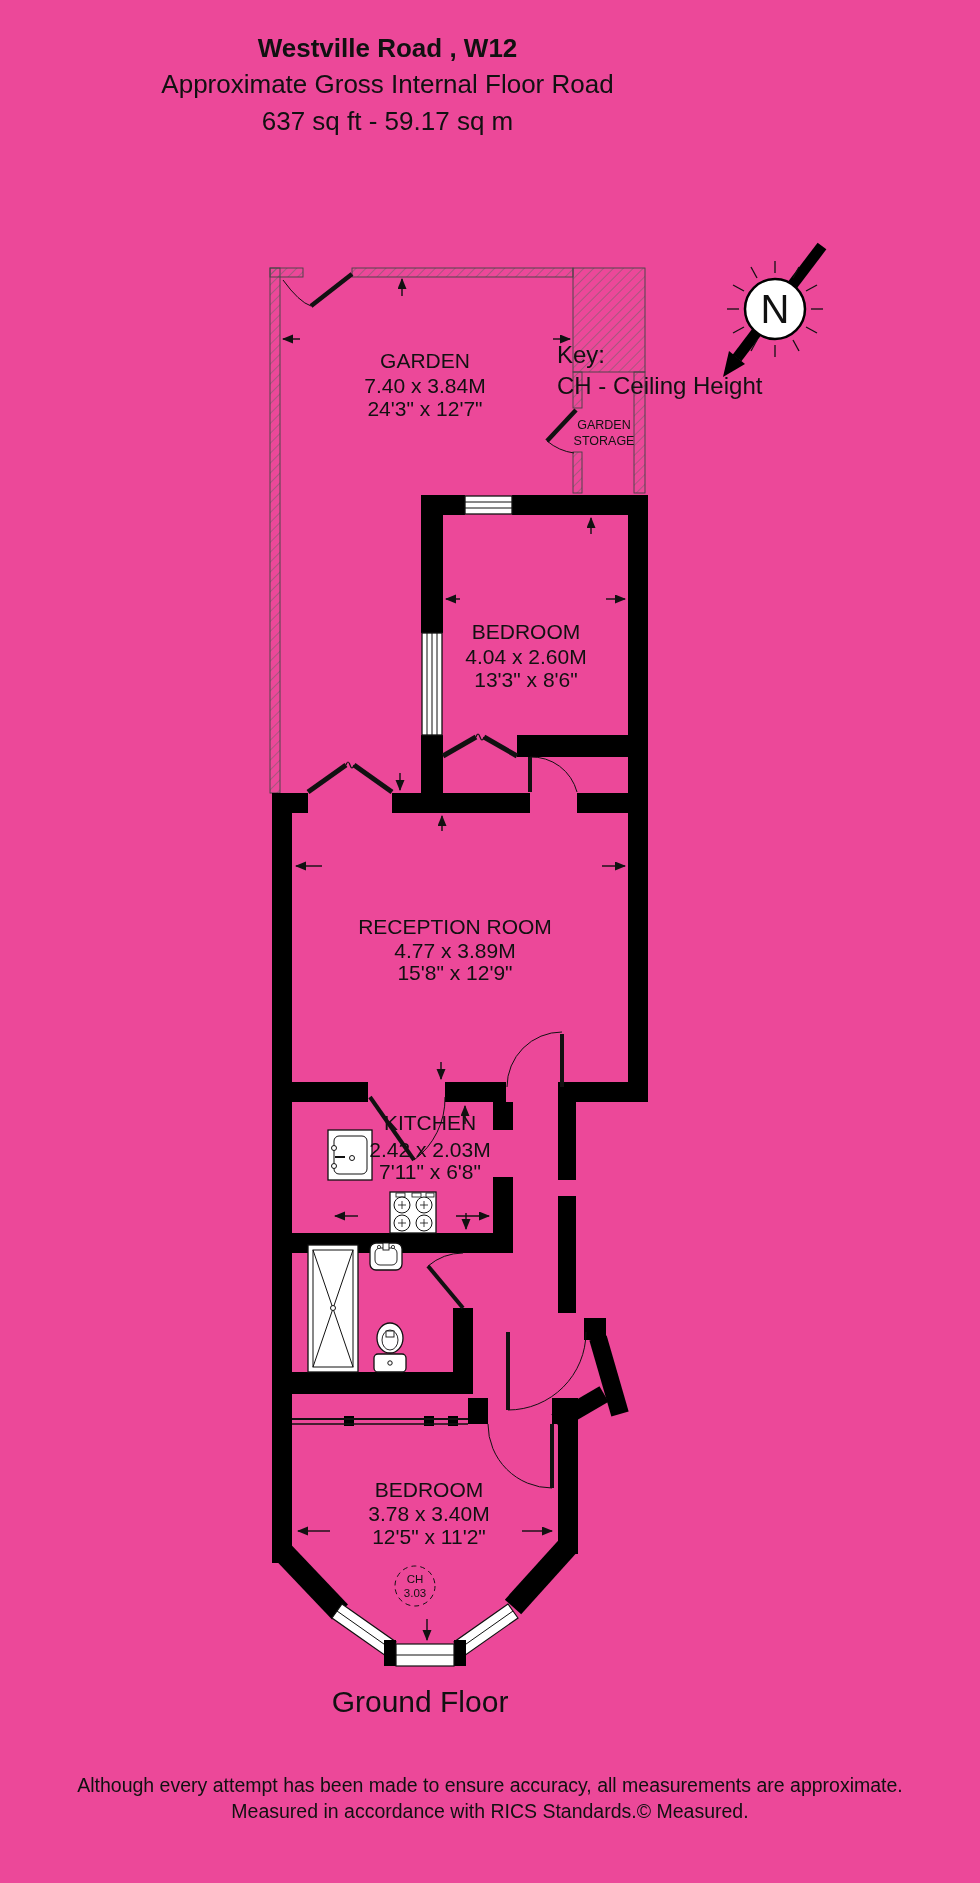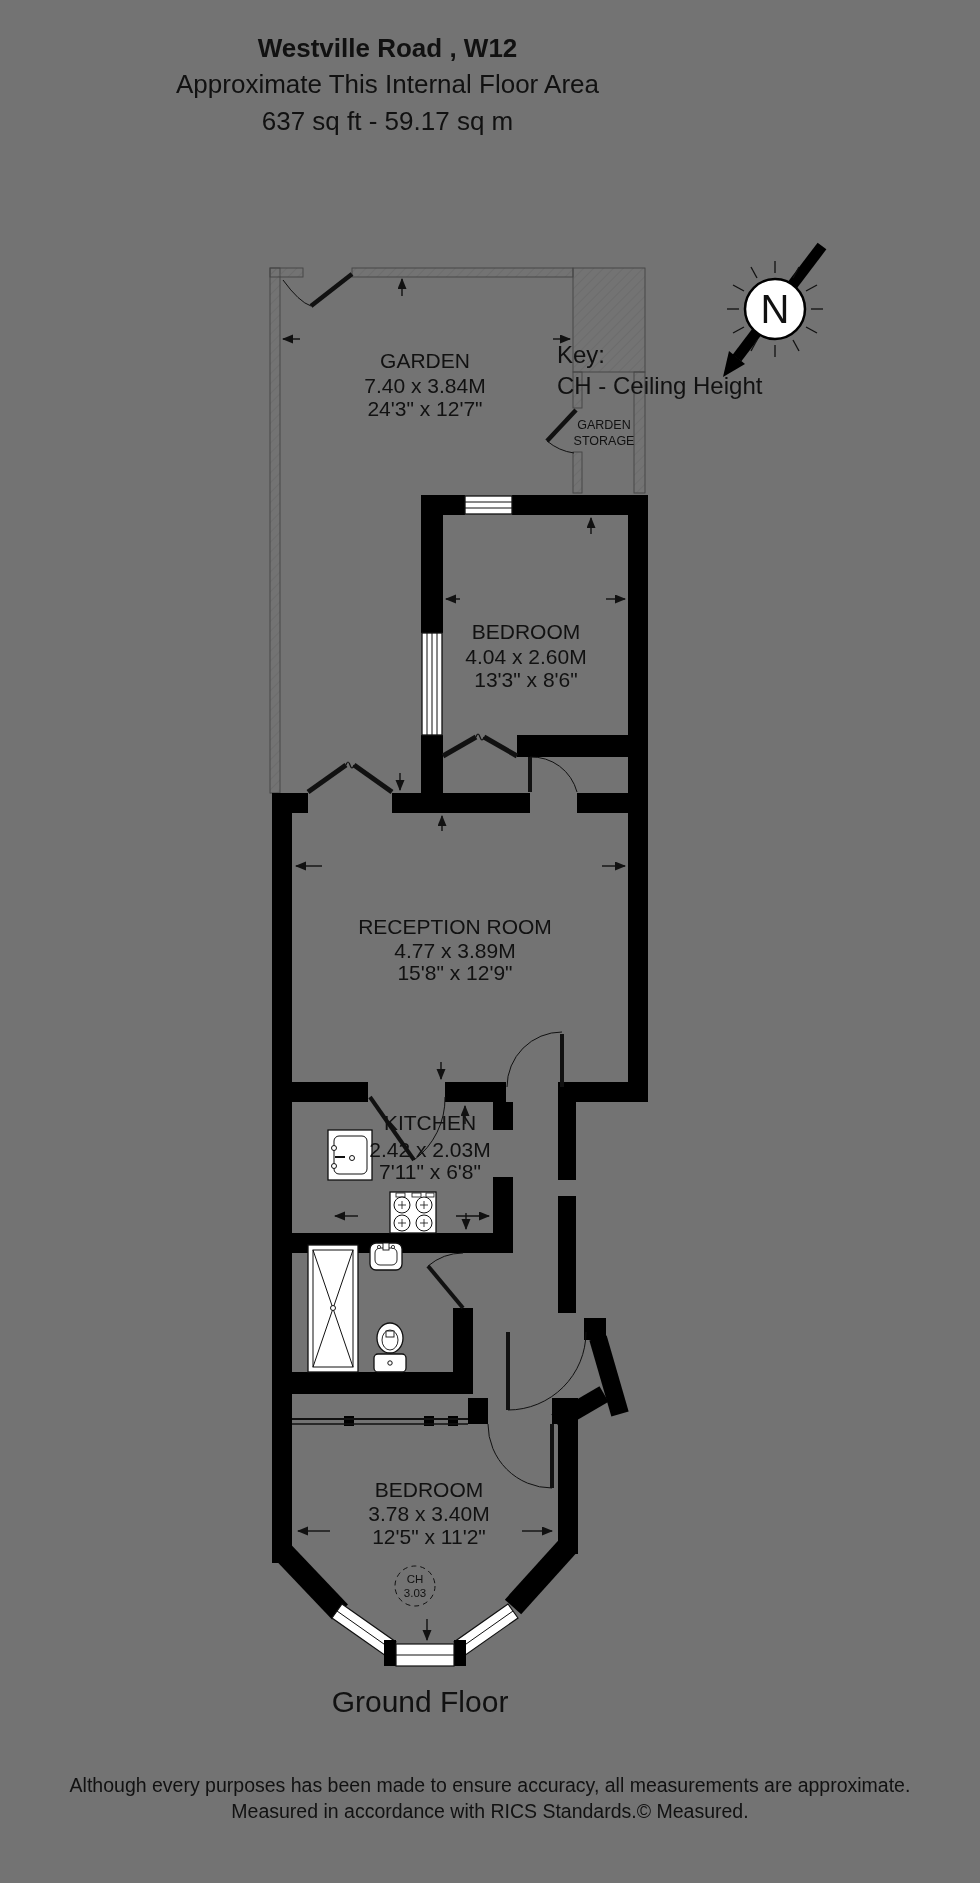--- a/index.html
+++ b/index.html
@@ -1,16 +1,16 @@
 <!DOCTYPE html>
 <html><head>
 <meta charset="utf-8">
 <style>
   html,body{margin:0;padding:0;background:#fff;}
-  .page{position:relative;width:980px;height:1883px;background:#737373;overflow:hidden;
+  .page{position:relative;width:980px;height:1883px;background:#ec4899;overflow:hidden;
         font-family:"Liberation Sans",sans-serif;color:#111;}
   .header{position:absolute;top:30px;left:0;width:775px;text-align:center;}
   .header .title{font-size:26px;font-weight:bold;line-height:36px;}
   .header .sub{font-size:26px;line-height:37px;}
   .plan-svg{position:absolute;top:0;left:0;}
   .footer{position:absolute;top:1772px;left:0;width:980px;text-align:center;
           font-size:19.5px;line-height:26px;}
   text{font-family:"Liberation Sans",sans-serif;fill:#111;}
   .roomname,.roomdim{font-size:21px;}
   .tiny{font-size:12.5px;}
@@ -19,21 +19,21 @@
   .chtxt{font-size:11.5px;}
   .ntxt{font-size:40px;}
 </style>
 </head>
 <body>
 
 <div class="page">
 
   <div class="header">
     <div class="title">Westville Road , W12</div>
-    <div class="sub">Approximate This Internal Floor Area</div>
+    <div class="sub">Approximate Gross Internal Floor Road</div>
     <div class="sub">637 sq ft - 59.17 sq m</div>
   </div>
 
   <svg class="plan-svg" width="980" height="1883" viewBox="0 0 980 1883" xmlns="http://www.w3.org/2000/svg">
     <defs>
       <pattern id="hatch" patternUnits="userSpaceOnUse" width="7" height="7" patternTransform="rotate(45)">
         <line x1="0" y1="0" x2="0" y2="7" stroke="#666" stroke-width="1"></line>
       </pattern>
       <marker id="ah" markerUnits="userSpaceOnUse" markerWidth="12" markerHeight="10" refX="10" refY="4.5" orient="auto-start-reverse">
         <path d="M0,0 L11,4.5 L0,9 z" fill="#111"></path>
@@ -282,17 +282,17 @@
     <g>
       <circle cx="415" cy="1586" r="20" fill="none" stroke="#111" stroke-width="1" stroke-dasharray="5,4"></circle>
       <text class="chtxt" x="415" y="1583" text-anchor="middle">CH</text>
       <text class="chtxt" x="415" y="1597" text-anchor="middle">3.03</text>
     </g>
 
     <text class="gf" x="420" y="1712" text-anchor="middle">Ground Floor</text>
   </svg>
 
   <div class="footer">
-    <div>Although every purposes has been made to ensure accuracy, all measurements are approximate.</div>
+    <div>Although every attempt has been made to ensure accuracy, all measurements are approximate.</div>
     <div>Measured in accordance with RICS Standards.© Measured.</div>
   </div>
 
 </div>
 
 </body></html>

